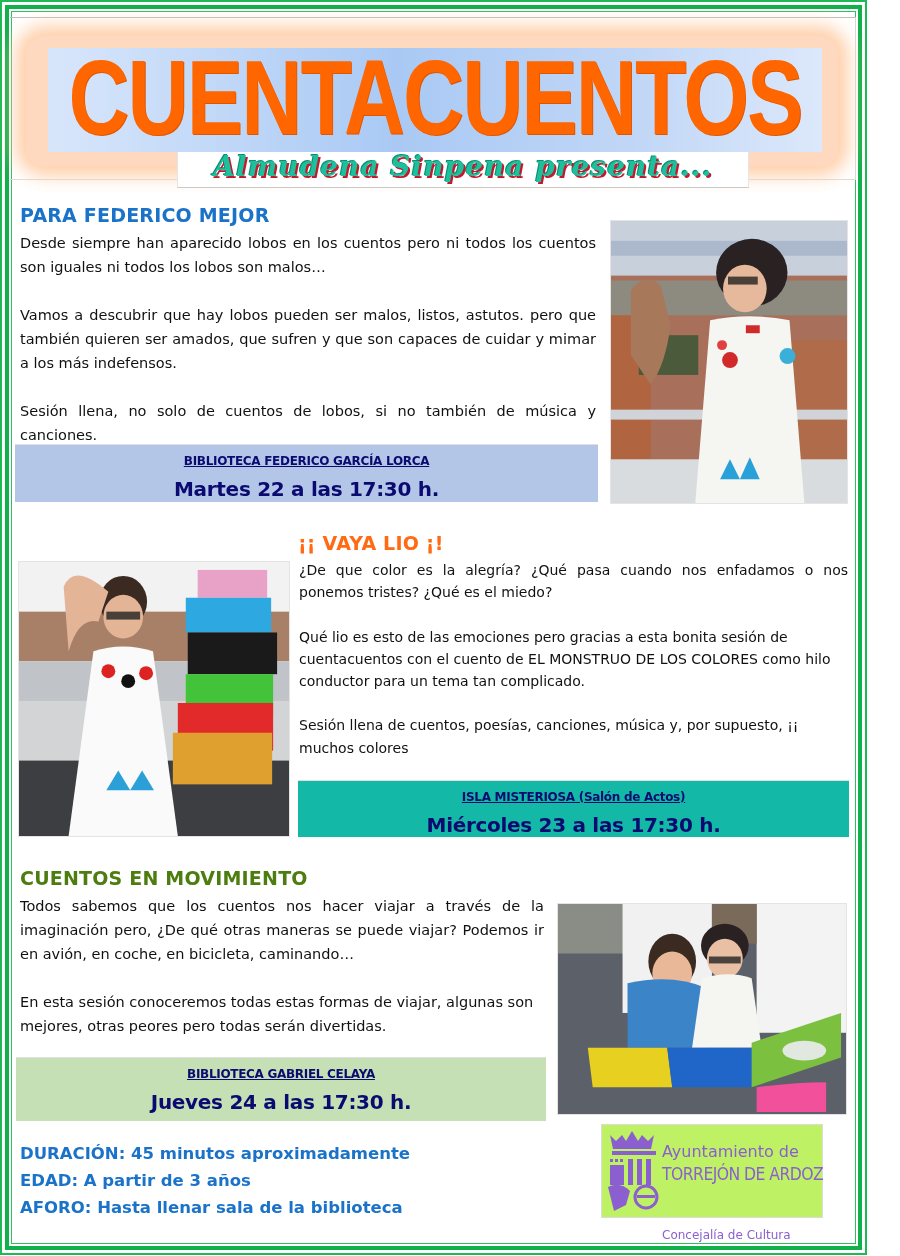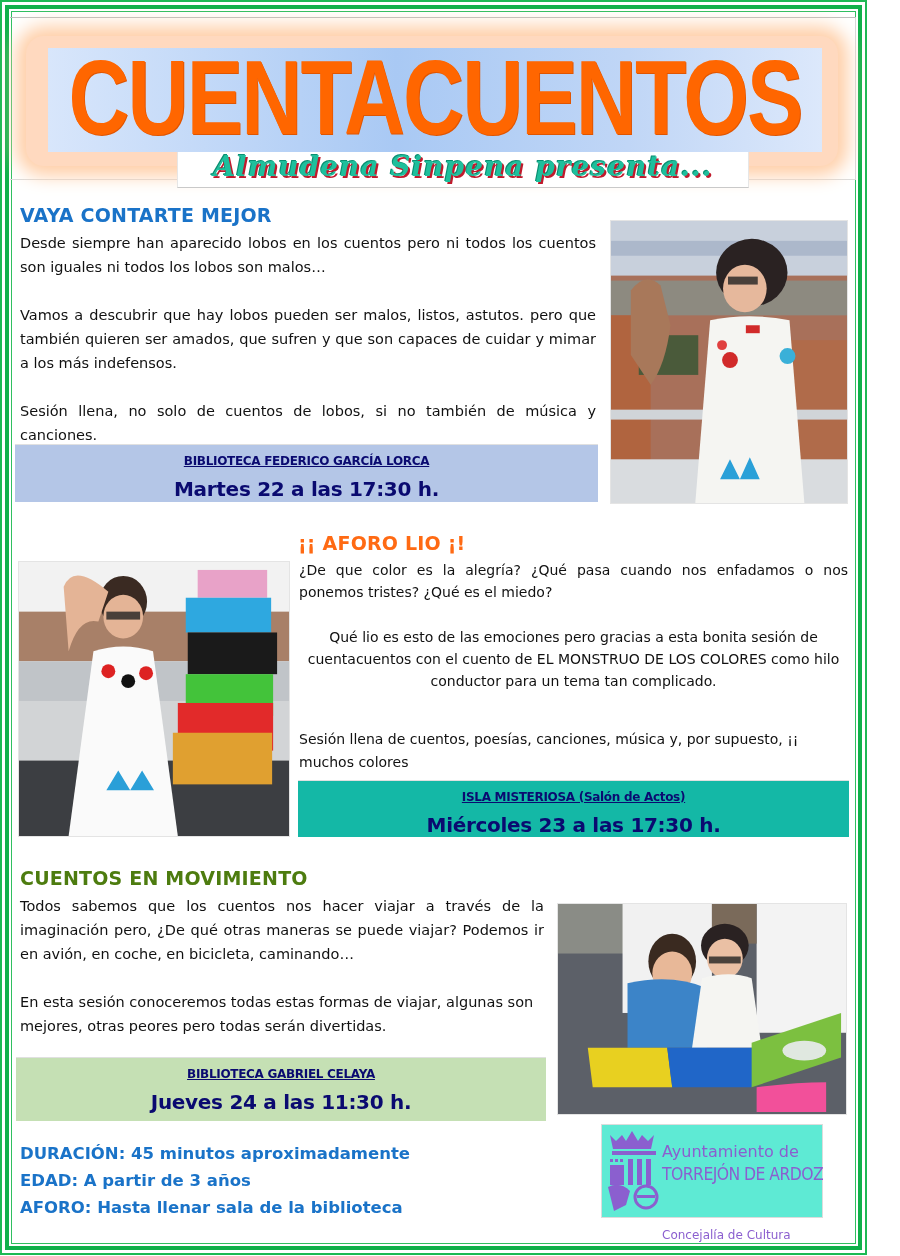--- a/index.html
+++ b/index.html
@@ -65,21 +65,21 @@
   .venue-box { position: absolute; text-align: center; color: #0a0a70; font-family: "DejaVu Sans", sans-serif; font-weight: bold; }
   .venue-name { font-size: 12px; text-decoration: underline; line-height: 28px; padding-top: 2px; letter-spacing: -0.3px; }
   .venue-date { font-size: 20px; line-height: 28px; letter-spacing: -0.3px; }
 
   
   .photo { position: absolute; overflow: hidden; border: 1px solid #e4e4e4; }
   .photo svg { display: block; width: 100%; height: 100%; }
 
   .info { position: absolute; left: 20px; top: 1140px; font-family: "DejaVu Sans", sans-serif; font-weight: bold; font-size: 16.5px; color: #1a73c8; line-height: 27px; }
 
-  .logo { position: absolute; left: 601px; top: 1124px; width: 222px; height: 94px; border: 1px solid #dcdcdc; background: #5eead4; }
+  .logo { position: absolute; left: 601px; top: 1124px; width: 222px; height: 94px; border: 1px solid #dcdcdc; background: #bef264; }
   .logo-emblem { position: absolute; left: 4px; top: 4px; width: 56px; height: 86px; }
   .logo-text { position: absolute; left: 60px; top: 16px; color: #8b5fcf; font-family: "DejaVu Sans", sans-serif; line-height: 22px; }
   .logo-l1 { font-size: 16px; }
   .logo-l2 { font-size: 17px; letter-spacing: -0.6px; transform: scaleX(0.92); transform-origin: left; white-space: nowrap; }
   .logo-l3 { font-size: 12px; margin-top: 39px; }
 </style>
 </head>
 <body>
 
 <div class="frame">
@@ -87,21 +87,21 @@
   <div class="frame-inner2"></div>
 </div>
 
 <div class="header-box"></div>
 <div class="title-glow"></div>
 <div class="title-panel"></div>
 <div class="title-text">CUENTACUENTOS</div>
 <div class="subtitle-box"></div>
 <div class="subtitle-text">Almudena Sinpena presenta...</div>
 
-<div class="sec-title" style="left:20px; top:204px; color:#1a73c8;">VAYA CONTARTE MEJOR</div>
+<div class="sec-title" style="left:20px; top:204px; color:#1a73c8;">PARA FEDERICO MEJOR</div>
 <div class="body-text" style="left:20px; top:231px; width:576px;">
   <p>Desde siempre han aparecido lobos en los cuentos pero ni todos los cuentos son iguales ni todos los lobos son malos…</p>
   <p>Vamos a descubrir que hay lobos pueden ser malos, listos, astutos. pero que también quieren ser amados, que sufren y que  son capaces de cuidar y mimar a los más indefensos.</p>
   <p>Sesión llena, no solo de cuentos de lobos, si no también de música y canciones.</p>
 </div>
 <div class="venue-box" style="left:15px; top:444px; width:583px; height:58px; background:#b4c6e7; border-top:1px solid #e0e0e0;">
   <div class="venue-name">BIBLIOTECA FEDERICO GARCÍA LORCA</div>
   <div class="venue-date">Martes 22 a las 17:30 h.</div>
 </div>
 <div class="photo" style="left:610px; top:220px; width:238px; height:284px;">
@@ -121,24 +121,24 @@
     <rect x="118" y="56" width="30" height="8" fill="#222" opacity="0.8"></rect>
     <path d="M100 100 q40 -8 80 0 l15 184 h-110 z" fill="#f5f5f2"></path>
     <circle cx="120" cy="140" r="8" fill="#d12a2a"></circle>
     <circle cx="178" cy="136" r="8" fill="#3ab0d8"></circle>
     <circle cx="112" cy="125" r="5" fill="#e04040"></circle>
     <path d="M110 260 l10 -20 l10 20 l10 -22 l10 22 z" fill="#2aa0d8"></path>
     <rect x="136" y="105" width="14" height="8" fill="#d12a2a"></rect>
   </svg>
 </div>
 
-<div class="sec-title" style="left:298px; top:532px; color:#ff6a13;">¡¡ AFORO LIO ¡!</div>
+<div class="sec-title" style="left:298px; top:532px; color:#ff6a13;">¡¡ VAYA LIO ¡!</div>
 <div class="body-text" style="left:299px; top:559px; width:549px; font-size:14px; line-height:22.3px;">
   <p style="margin-bottom:22px;">¿De que color es la alegría? ¿Qué pasa cuando  nos enfadamos o nos ponemos tristes? ¿Qué es el miedo?</p>
-  <p style="margin-bottom:36px; text-align:center;">Qué lio es esto de las emociones pero gracias a esta bonita sesión de cuentacuentos  con el cuento de EL MONSTRUO DE LOS COLORES como hilo conductor  para un tema tan complicado.</p>
+  <p style="margin-bottom:22px; text-align:left;">Qué lio es esto de las emociones pero gracias a esta bonita sesión de cuentacuentos  con el cuento de EL MONSTRUO DE LOS COLORES como hilo conductor  para un tema tan complicado.</p>
   <p style="text-align:left;">Sesión llena de cuentos, poesías, canciones, música y, por supuesto, ¡¡ muchos colores</p>
 </div>
 <div class="venue-box" style="left:298px; top:780px; width:551px; height:57px; background:#14b8a6; border-top:1px solid #e0e0e0;">
   <div class="venue-name">ISLA MISTERIOSA (Salón de Actos)</div>
   <div class="venue-date">Miércoles 23 a las 17:30 h.</div>
 </div>
 <div class="photo" style="left:18px; top:561px; width:272px; height:276px;">
   <svg viewBox="0 0 272 276" preserveAspectRatio="none">
     <rect width="272" height="276" fill="#f2f2f2"></rect>
     <rect y="50" width="272" height="50" fill="#a88068"></rect>
@@ -163,21 +163,21 @@
   </svg>
 </div>
 
 <div class="sec-title" style="left:20px; top:867px; color:#4d7c0f;">CUENTOS EN MOVIMIENTO</div>
 <div class="body-text" style="left:20px; top:894px; width:524px;">
   <p>Todos sabemos que los cuentos nos hacer viajar a través de la imaginación pero, ¿De qué otras maneras se puede viajar? Podemos ir en avión, en coche, en bicicleta, caminando…</p>
   <p style="text-align:left;">En esta sesión conoceremos todas estas formas de viajar, algunas son mejores, otras peores pero todas serán divertidas.</p>
 </div>
 <div class="venue-box" style="left:16px; top:1057px; width:530px; height:64px; background:#c5e0b4; border-top:1px solid #e0e0e0;">
   <div class="venue-name">BIBLIOTECA GABRIEL CELAYA</div>
-  <div class="venue-date">Jueves 24 a las 11:30 h.</div>
+  <div class="venue-date">Jueves 24 a las 17:30 h.</div>
 </div>
 <div class="photo" style="left:557px; top:903px; width:290px; height:212px;">
   <svg viewBox="0 0 290 212" preserveAspectRatio="none">
     <rect width="290" height="212" fill="#5c6068"></rect>
     <rect x="0" y="0" width="70" height="50" fill="#8a8c86"></rect>
     <rect x="65" y="0" width="90" height="110" fill="#f1f1f1"></rect>
     <rect x="200" y="0" width="90" height="130" fill="#f3f3f3"></rect>
     <rect x="155" y="0" width="45" height="40" fill="#7a6a5a"></rect>
     <ellipse cx="115" cy="58" rx="24" ry="28" fill="#3a2a20"></ellipse>
     <ellipse cx="115" cy="70" rx="20" ry="22" fill="#e8b898"></ellipse>

